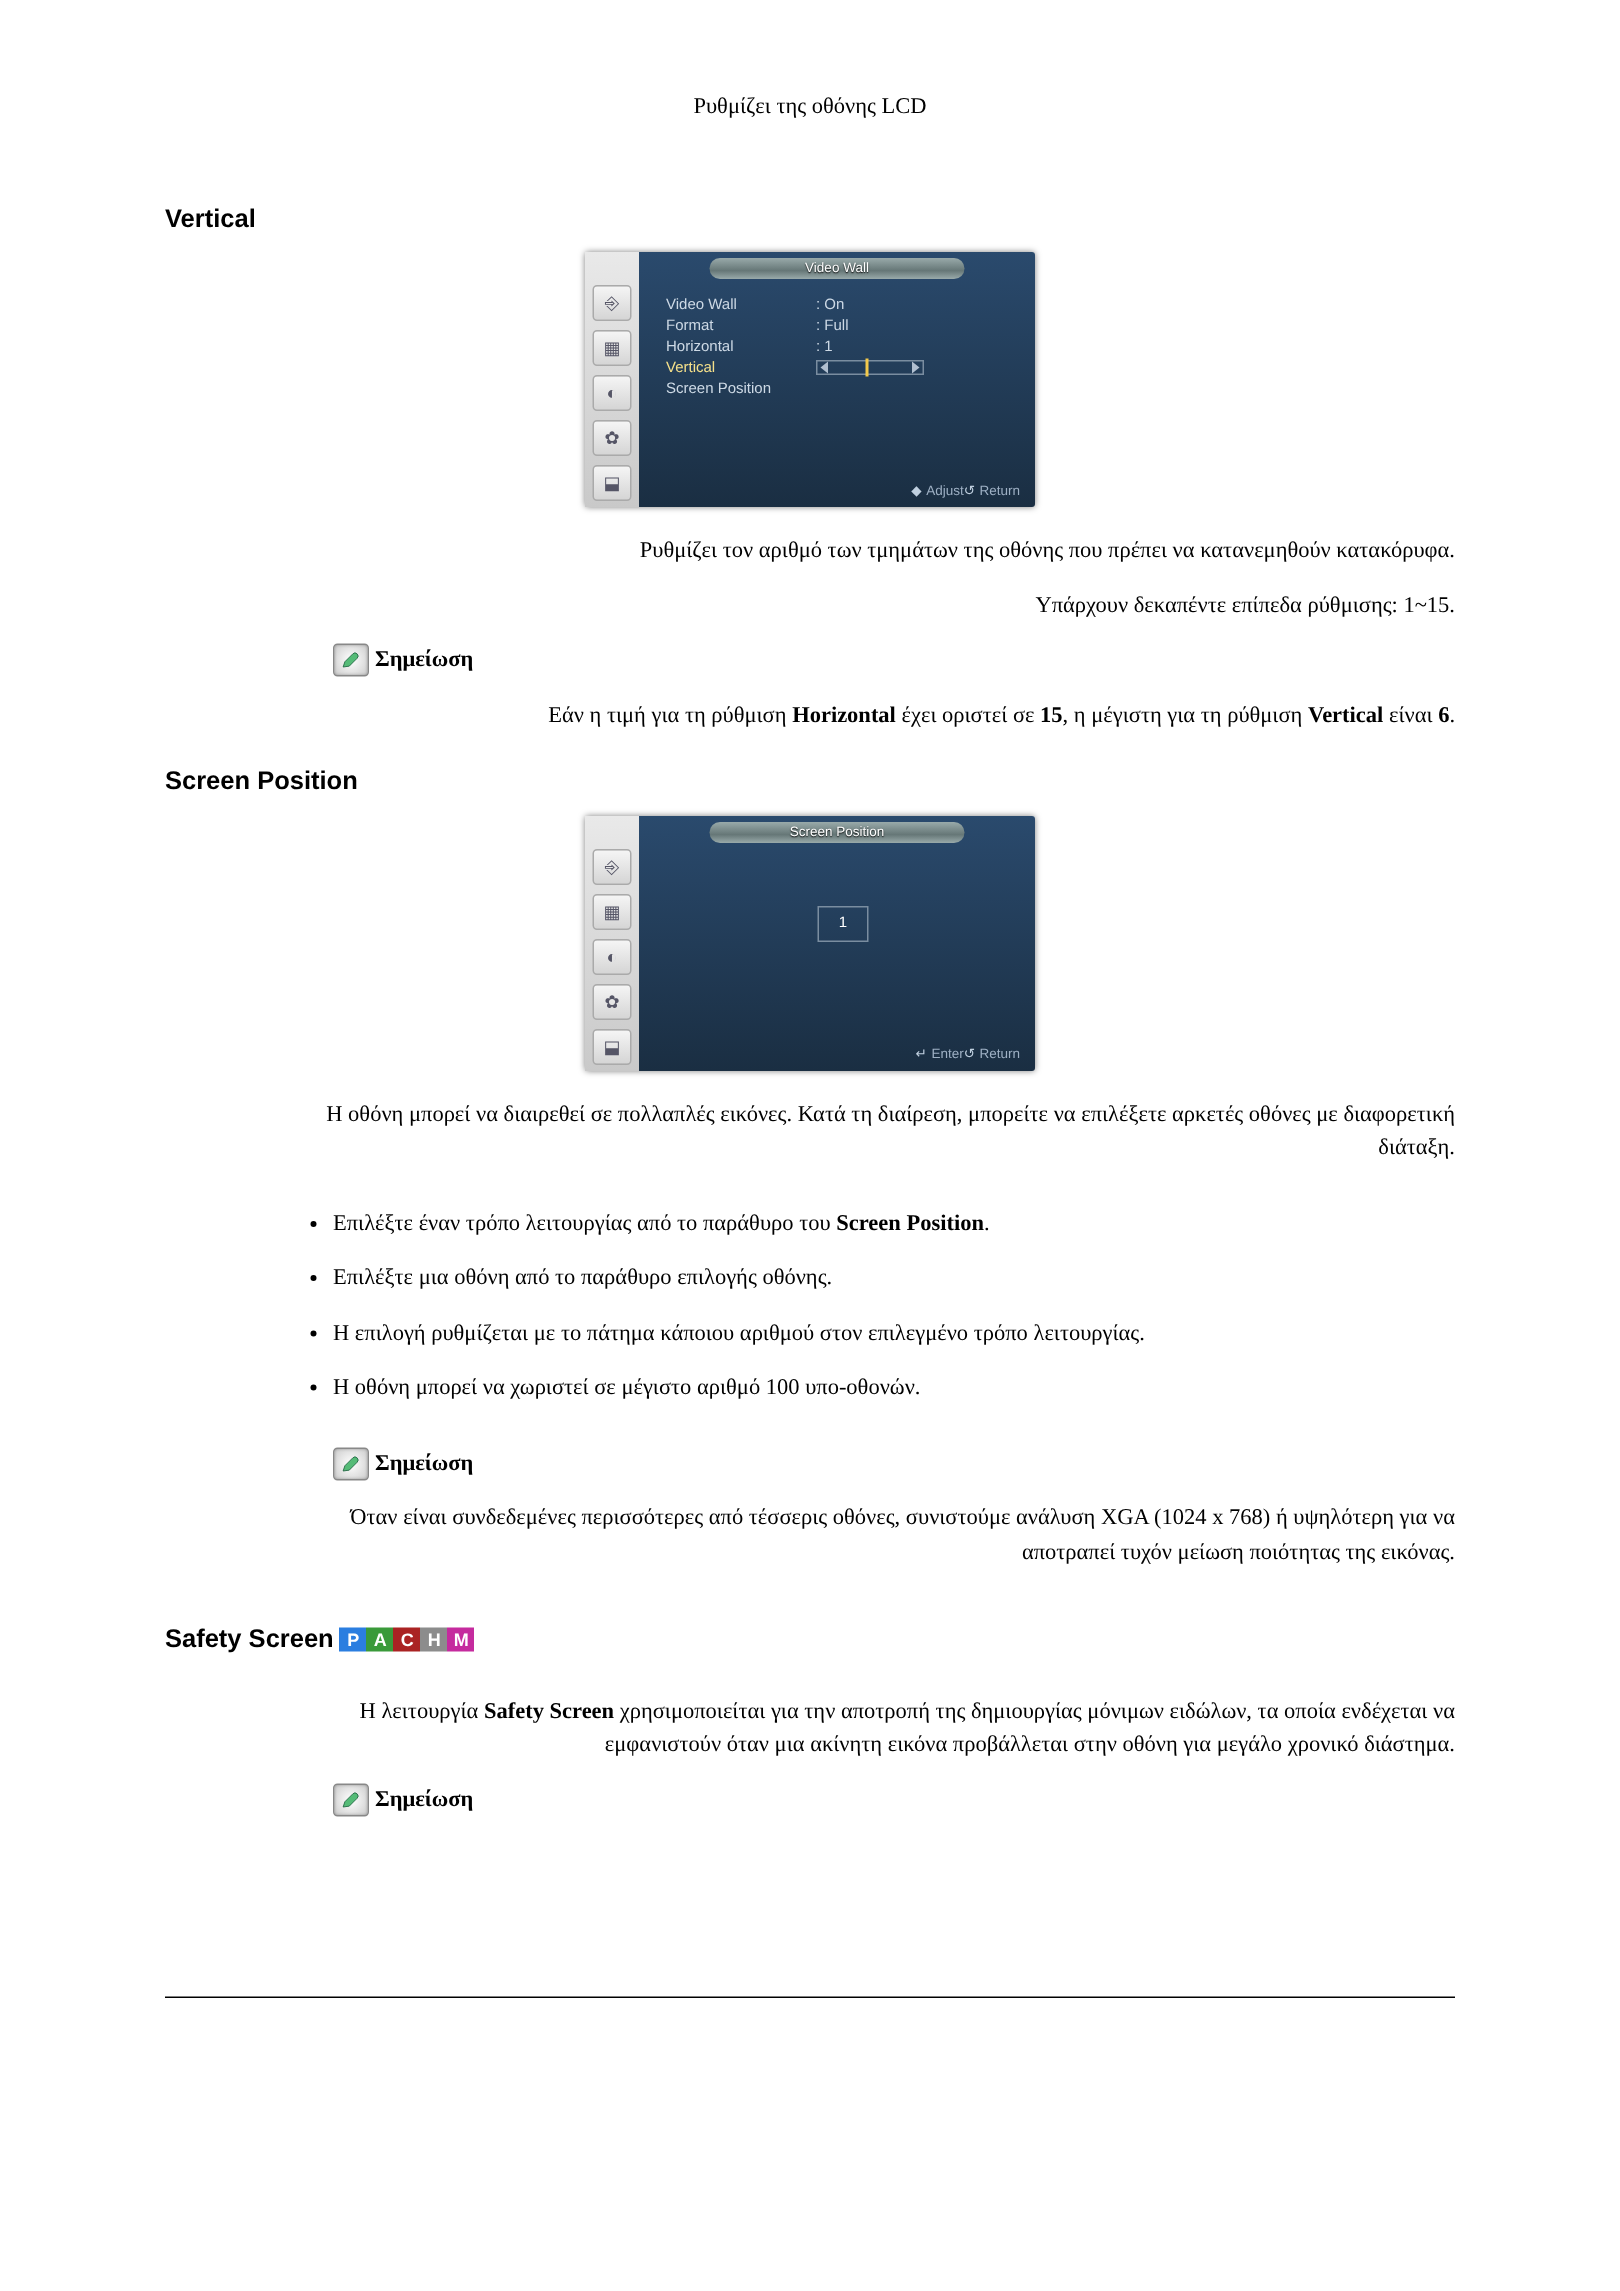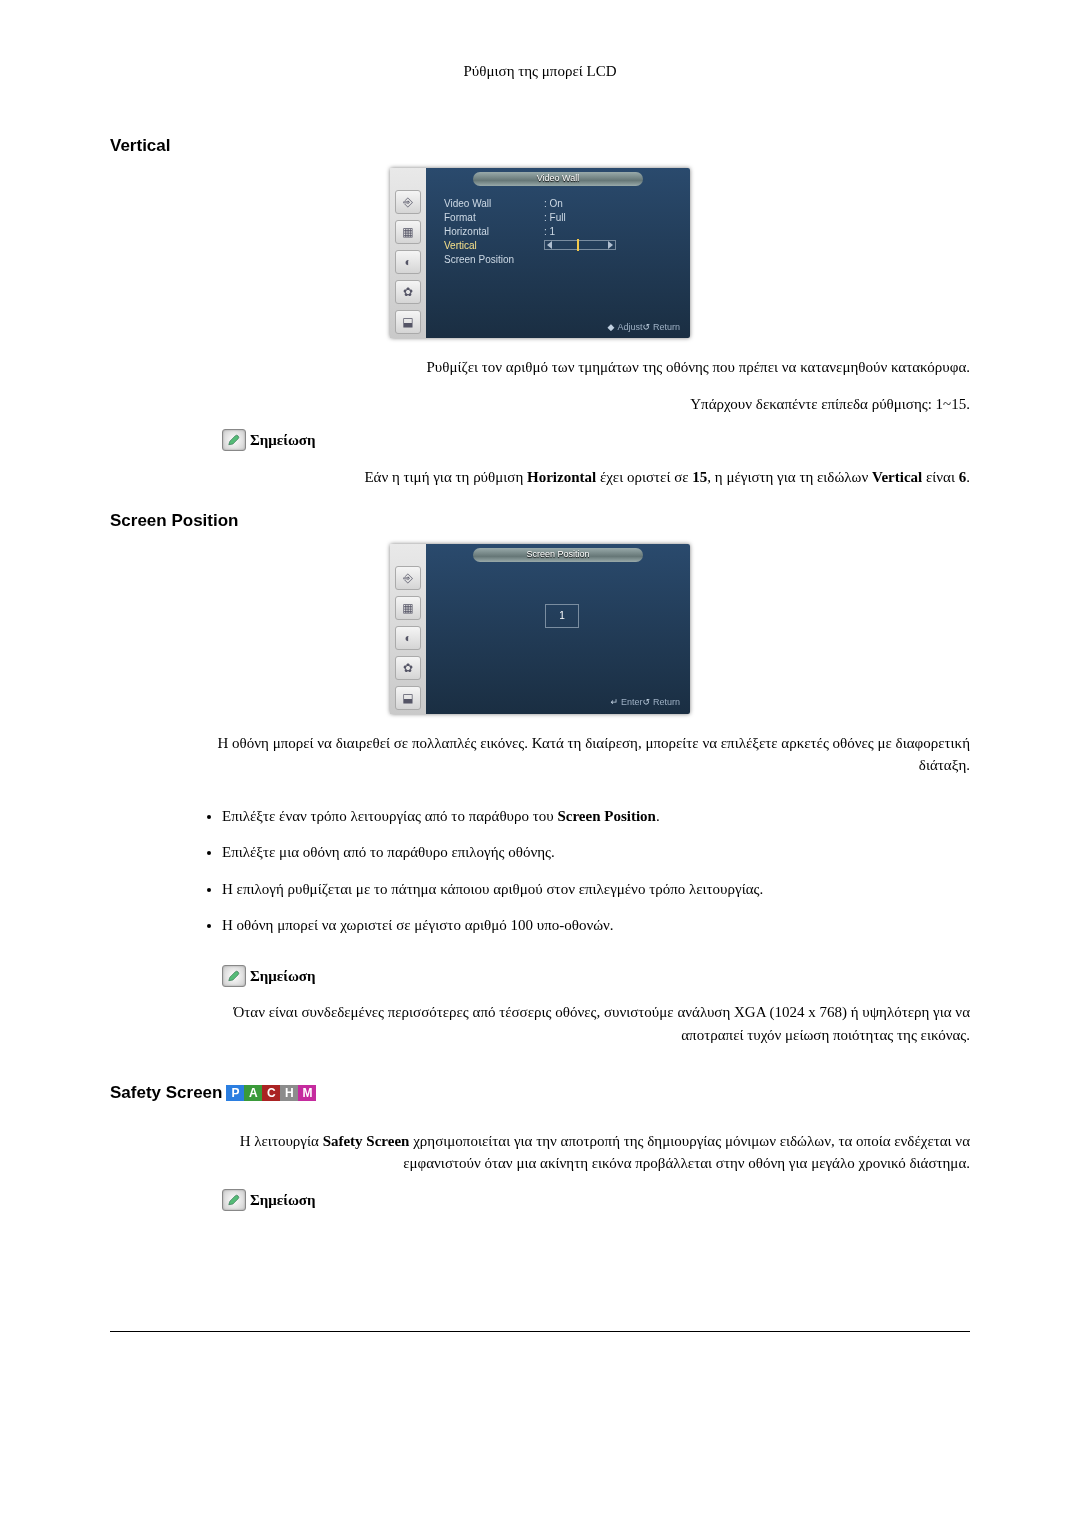--- a/index.html
+++ b/index.html
@@ -196,21 +196,21 @@
     margin-top: 120px;
     border: none;
     border-top: 1px solid #000;
   }
 </style>
 </head>
 <body>
 
 
 
-<div class="page-header">Ρύθμιση της μπορεί LCD</div>
+<div class="page-header">Ρυθμίζει της οθόνης LCD</div>
 
 
 <h2 class="section">Vertical</h2>
 
 <div class="osd">
   <div class="osd-box">
     <div class="osd-sidebar">
       <div class="osd-icon">⎆</div>
       <div class="osd-icon">▦</div>
       <div class="osd-icon">◐</div>
@@ -255,21 +255,21 @@
   <p>Υπάρχουν δεκαπέντε επίπεδα ρύθμισης: 1~15.</p>
   <div class="note-line">
     <span class="note-icon">
       <svg viewBox="0 0 24 24">
           <path d="M3 20 L5 14 L14 5 A3 3 0 0 1 19 10 L10 19 Z" fill="#5b7" stroke="#264" stroke-width="1"></path>
         </svg>
     </span>
     <span class="note-label">Σημείωση</span>
   </div>
   <p>
-    <span>Εάν η τιμή για τη ρύθμιση </span><b>Horizontal</b><span> έχει οριστεί σε </span><b>15</b><span>, η μέγιστη για τη ειδώλων </span><b>Vertical</b><span> είναι </span><b>6</b><span>.</span>
+    <span>Εάν η τιμή για τη ρύθμιση </span><b>Horizontal</b><span> έχει οριστεί σε </span><b>15</b><span>, η μέγιστη για τη ρύθμιση </span><b>Vertical</b><span> είναι </span><b>6</b><span>.</span>
   </p>
 </div>
 
 
 <h2 class="section">Screen Position</h2>
 
 <div class="osd">
   <div class="osd-box">
     <div class="osd-sidebar">
       <div class="osd-icon">⎆</div>

